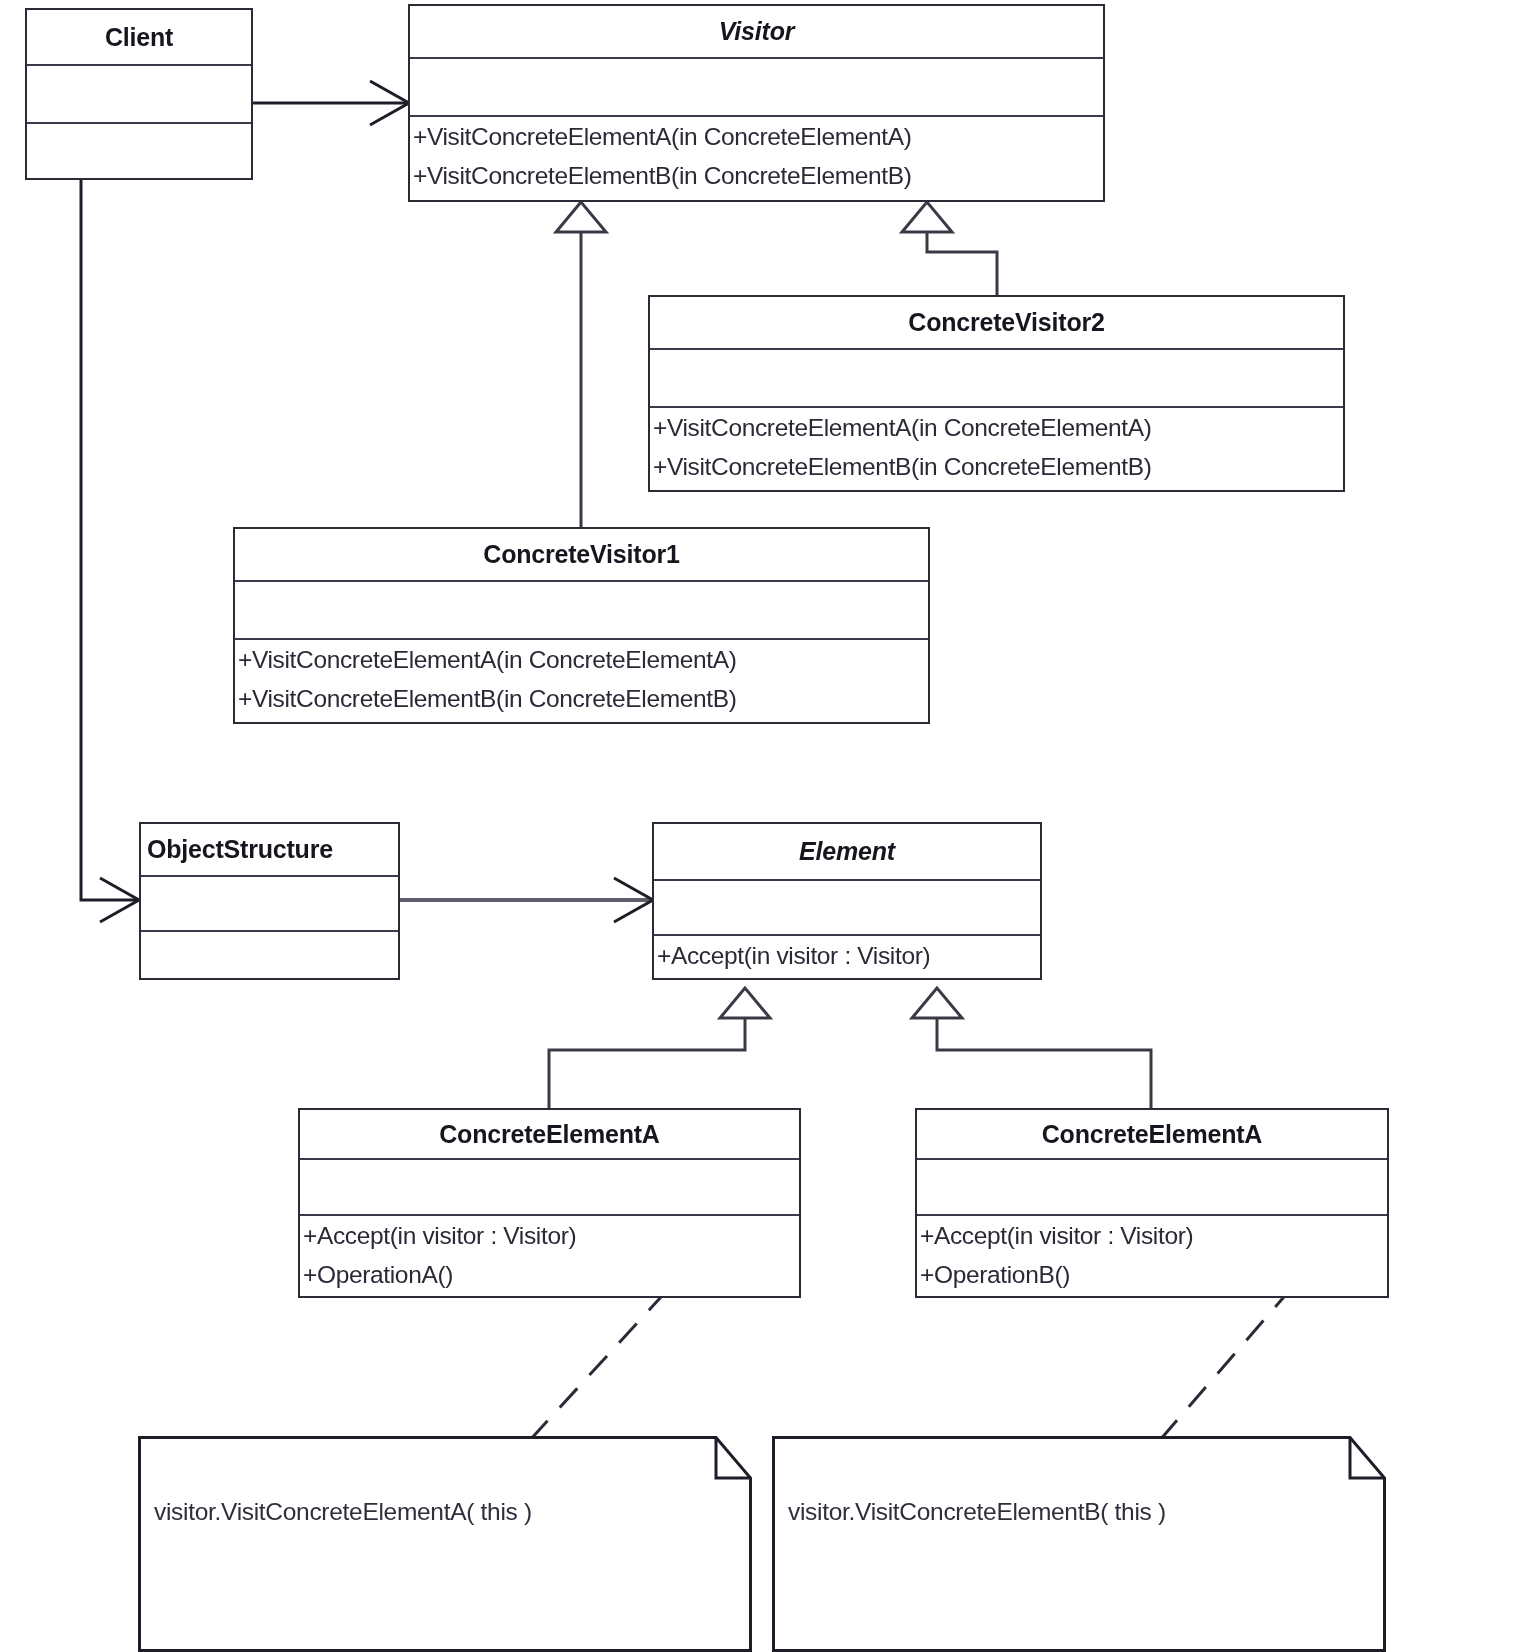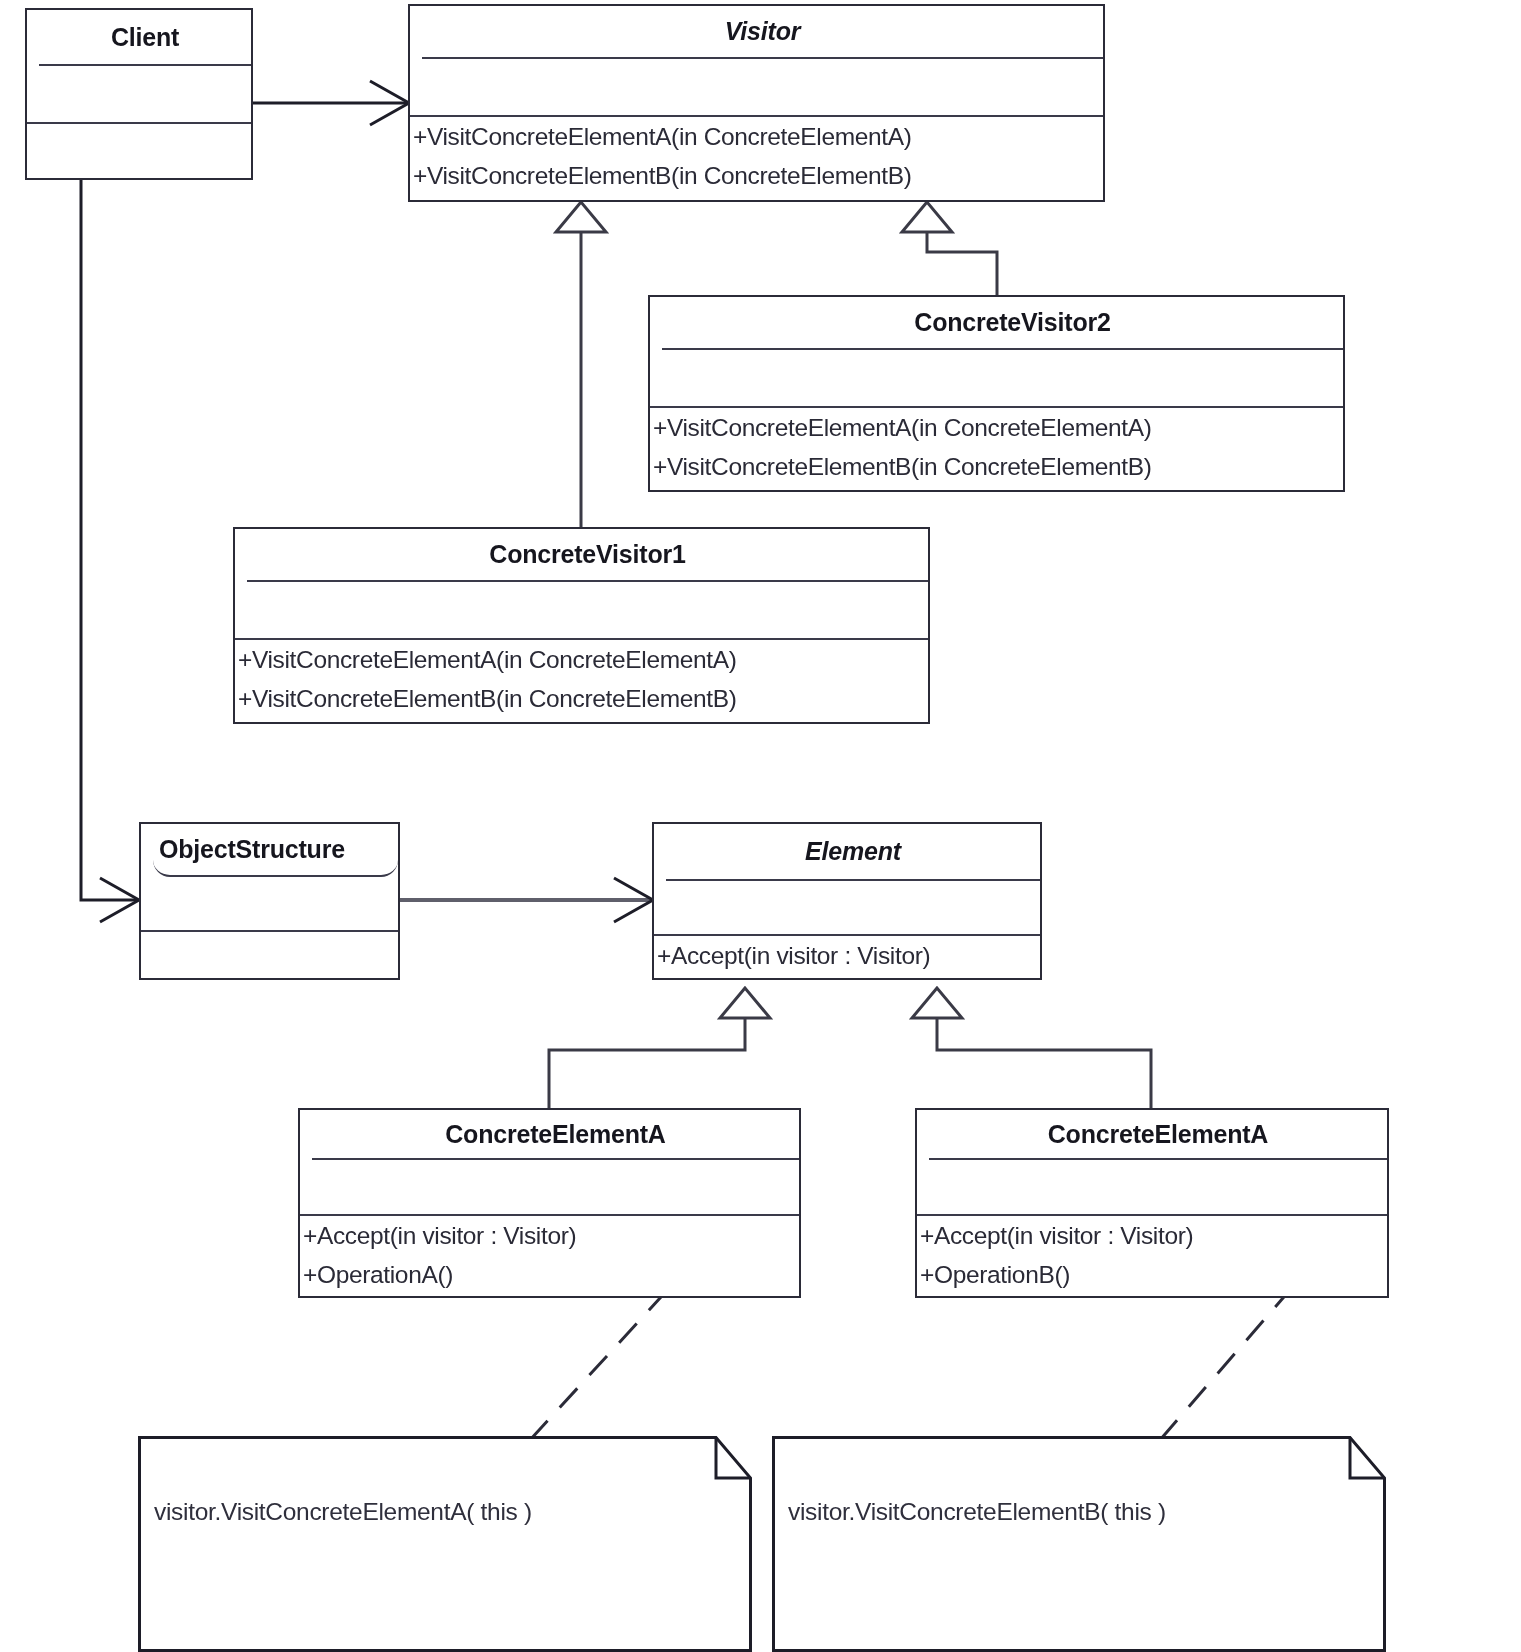--- a/index.html
+++ b/index.html
@@ -36,27 +36,25 @@
     text-align: left;
     font-weight: bold;
     font-size: 25px;
     color: #16161e;
     border-bottom: 2px solid #3a3a4a;
     display: flex;
     align-items: center;
     justify-content: center;
     white-space: nowrap;
     letter-spacing: -0.2px;
-    margin-left: 12px;
   }
   .uml-title.abstract { font-style: italic; }
   .uml-title.leftal {
     justify-content: flex-start;
     padding-left: 6px;
-    border-radius: 17px;
   }
   .uml-attrs {
     box-sizing: border-box;
     border-bottom: 2px solid #3a3a4a;
     flex: 0 0 auto;
   }
   .uml-ops {
     box-sizing: border-box;
     flex: 1 1 auto;
     padding-left: 3px;

